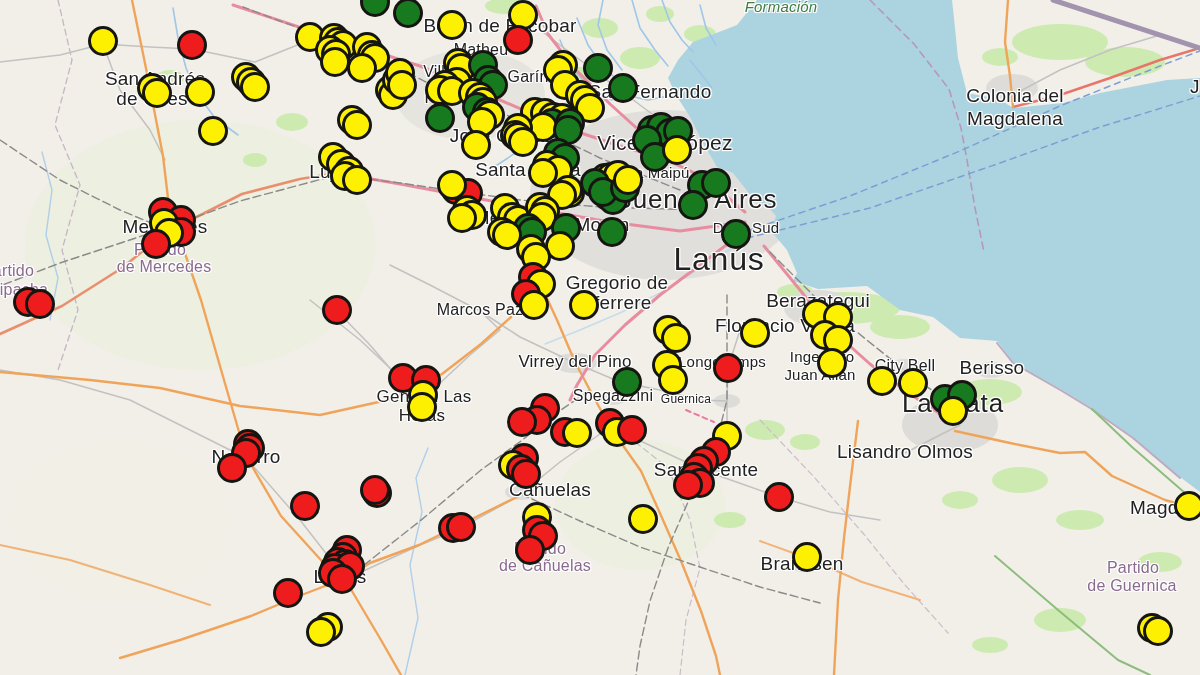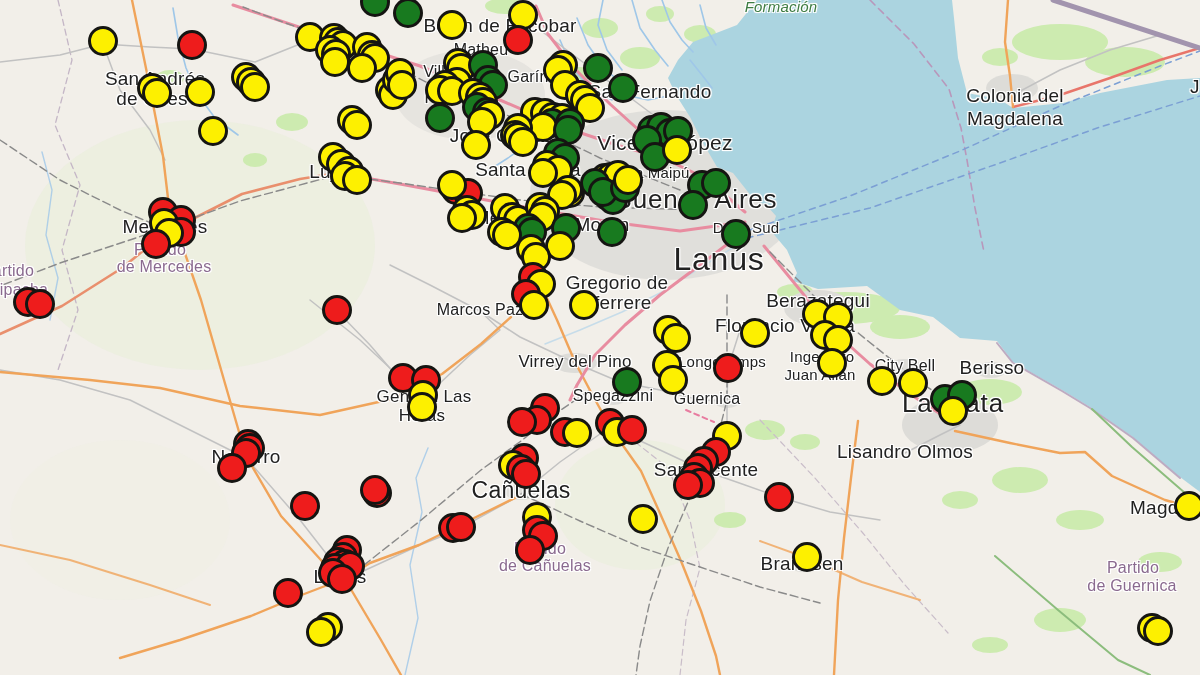--- a/index.html
+++ b/index.html
@@ -159,30 +159,30 @@
       <div class="lbl" style="left: 746px; top: 227px; font-size: 15px;">Dock Sud</div>
       <div class="lbl big" style="left: 719px; top: 259px; font-size: 32px;">Lanús</div>
       <div class="lbl" style="left: 617px; top: 283px; font-size: 19px;">Gregorio de</div>
       <div class="lbl" style="left: 612px; top: 303px; font-size: 19px;">Laferrere</div>
       <div class="lbl" style="left: 480px; top: 310px; font-size: 16px;">Marcos Paz</div>
       <div class="lbl" style="left: 818px; top: 301px; font-size: 19px;">Berazategui</div>
       <div class="lbl" style="left: 785px; top: 326px; font-size: 19px;">Florencio Varela</div>
       <div class="lbl" style="left: 575px; top: 362px; font-size: 17px;">Virrey del Pino</div>
       <div class="lbl" style="left: 722px; top: 361px; font-size: 15px;">Longchamps</div>
       <div class="lbl" style="left: 613px; top: 396px; font-size: 16px;">Spegazzini</div>
-      <div class="lbl" style="left: 707px; top: 399px; font-size: 16px;">Guernica</div>
+      <div class="lbl" style="left: 686px; top: 399px; font-size: 12px;">Guernica</div>
       <div class="lbl" style="left: 822px; top: 356px; font-size: 15px;">Ingeniero</div>
       <div class="lbl" style="left: 820px; top: 374px; font-size: 15px;">Juan Allan</div>
       <div class="lbl" style="left: 905px; top: 366px; font-size: 16px;">City Bell</div>
       <div class="lbl" style="left: 992px; top: 368px; font-size: 19px;">Berisso</div>
       <div class="lbl big" style="left: 953px; top: 403px; font-size: 26px;">La Plata</div>
       <div class="lbl" style="left: 424px; top: 397px; font-size: 17px;">General Las</div>
       <div class="lbl" style="left: 422px; top: 416px; font-size: 17px;">Heras</div>
       <div class="lbl" style="left: 246px; top: 457px; font-size: 19px;">Navarro</div>
-      <div class="lbl" style="left: 521px; top: 490px; font-size: 23px;">Cañuelas</div>
+      <div class="lbl" style="left: 550px; top: 490px; font-size: 19px;">Cañuelas</div>
       <div class="lbl" style="left: 706px; top: 470px; font-size: 19px;">San Vicente</div>
       <div class="lbl" style="left: 905px; top: 452px; font-size: 19px;">Lisandro Olmos</div>
       <div class="lbl" style="left: 802px; top: 564px; font-size: 19px;">Brandsen</div>
       <div class="lbl" style="left: 340px; top: 577px; font-size: 19px;">Lobos</div>
       <div class="lbl" style="left: 1178px; top: 508px; font-size: 19px;">Magdalena</div>
       <div class="lbl" style="left: 1015px; top: 96px; font-size: 19px;">Colonia del</div>
       <div class="lbl" style="left: 1015px; top: 119px; font-size: 19px;">Magdalena</div>
       <div class="lbl" style="left: 1245px; top: 87px; font-size: 19px;">Juan Lacaze</div>
       <div class="lbl admin" style="left: 160px; top: 250px; font-size: 16px;">Partido</div>
       <div class="lbl admin" style="left: 164px; top: 267px; font-size: 16px;">de Mercedes</div>

